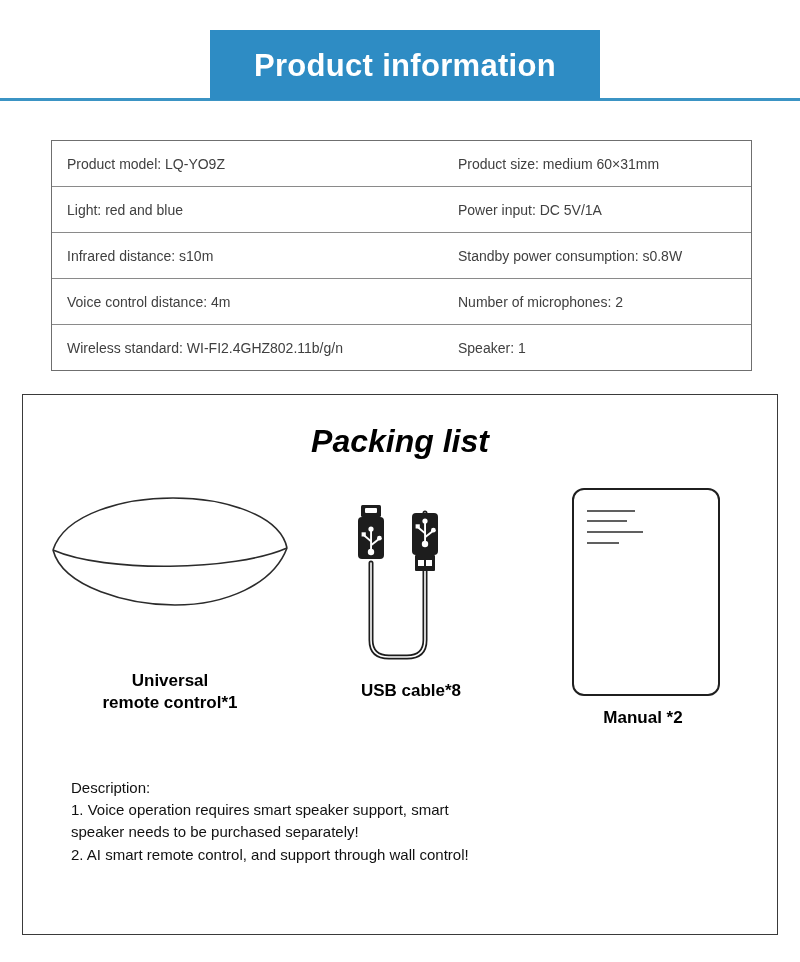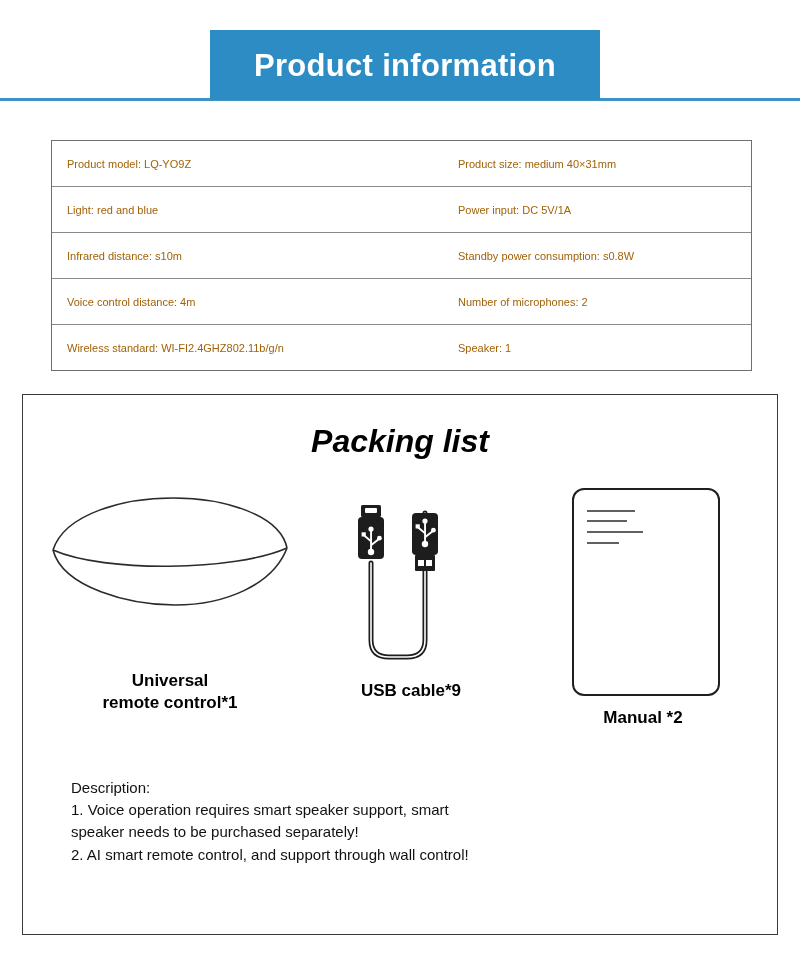--- a/index.html
+++ b/index.html
@@ -58,22 +58,22 @@
     display: flex;
     height: 45px;
     border-bottom: 1px solid #8a8a8a;
   }
   #spec-table .spec-row:last-child {
     border-bottom: none;
   }
   .spec-cell {
     display: flex;
     align-items: center;
-    font-size: 11px;
-    color: #a16207;
+    font-size: 14px;
+    color: #404040;
     white-space: nowrap;
   }
   .spec-cell-left {
     width: 406px;
     padding-left: 15px;
     box-sizing: border-box;
   }
   .spec-cell-right {
     flex: 1;
     padding-left: 0;
@@ -157,21 +157,21 @@
   <div id="header-rule"></div>
   <div id="header-banner">
     <span id="header-title">Product information</span>
   </div>
 </div>
 
 <div id="spec-table">
 
   <div class="spec-row">
     <div class="spec-cell spec-cell-left">Product model: LQ-YO9Z</div>
-    <div class="spec-cell spec-cell-right">Product size: medium 40×31mm</div>
+    <div class="spec-cell spec-cell-right">Product size: medium 60×31mm</div>
   </div>
 
   <div class="spec-row">
     <div class="spec-cell spec-cell-left">Light: red and blue</div>
     <div class="spec-cell spec-cell-right">Power input: DC 5V/1A</div>
   </div>
 
   <div class="spec-row">
     <div class="spec-cell spec-cell-left">Infrared distance: s10m</div>
     <div class="spec-cell spec-cell-right">Standby power consumption: s0.8W</div>
@@ -240,21 +240,21 @@
             <rect x="76.6" y="39.3" width="4.2" height="4.2"></rect>
             <path d="M 86 51 L 93 45.5 L 94.2 47 L 86 53.6 Z"></path>
             <circle cx="94.4" cy="45.2" r="2.4"></circle>
           </g>
 
           <rect x="76" y="70" width="20" height="16" rx="1" fill="#1d1d1d"></rect>
           <rect x="79" y="75" width="6" height="6" fill="#ffffff"></rect>
           <rect x="87" y="75" width="6" height="6" fill="#ffffff"></rect>
         </svg>
       </div>
-      <div class="item-caption" id="usb-caption">USB cable*9</div>
+      <div class="item-caption" id="usb-caption">USB cable*8</div>
     </div>
 
     <div class="item-block" id="item-manual">
       <div id="manual-art">
         <svg width="150" height="210" viewBox="0 0 150 210" xmlns="http://www.w3.org/2000/svg">
           <rect x="2" y="2" width="146" height="206" rx="11" ry="11" fill="#ffffff" stroke="#1f1f1f" stroke-width="2"></rect>
           <g stroke="#2b2b2b" stroke-width="1.5">
             <line x1="16" y1="24" x2="64" y2="24"></line>
             <line x1="16" y1="34" x2="56" y2="34"></line>
             <line x1="16" y1="45" x2="72" y2="45"></line>

